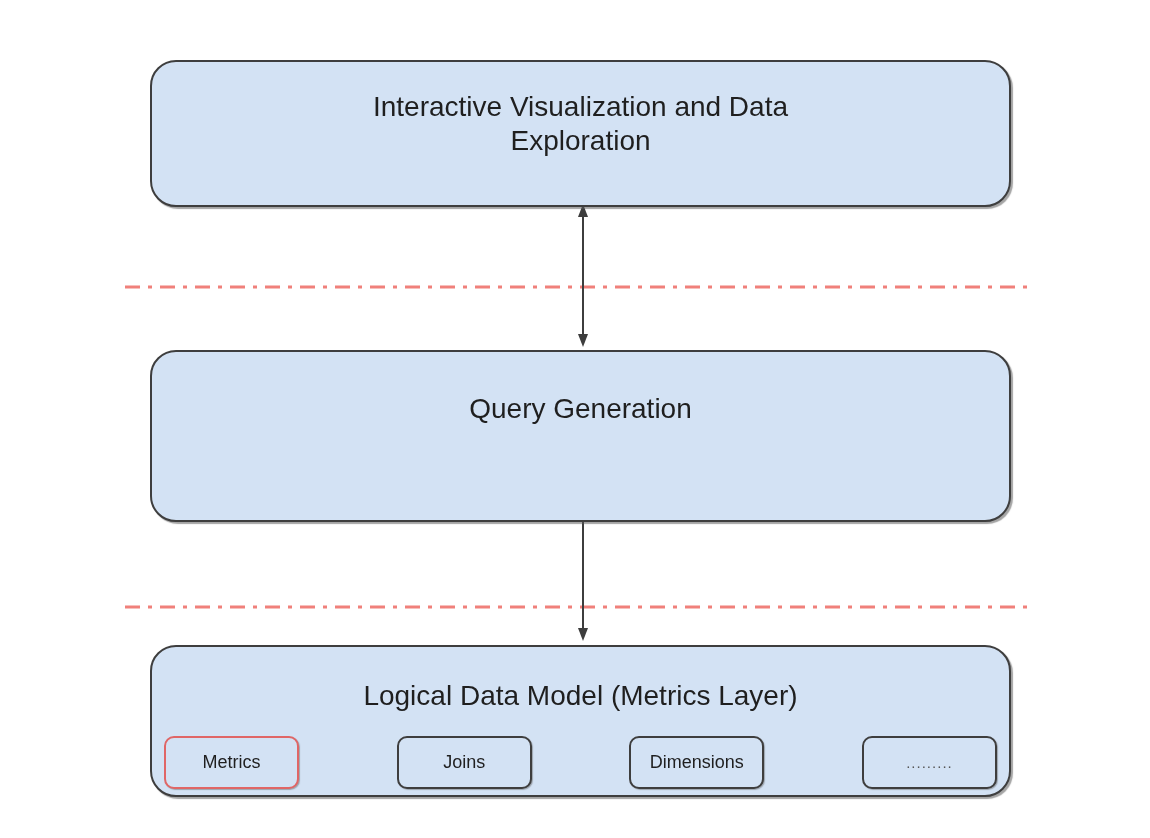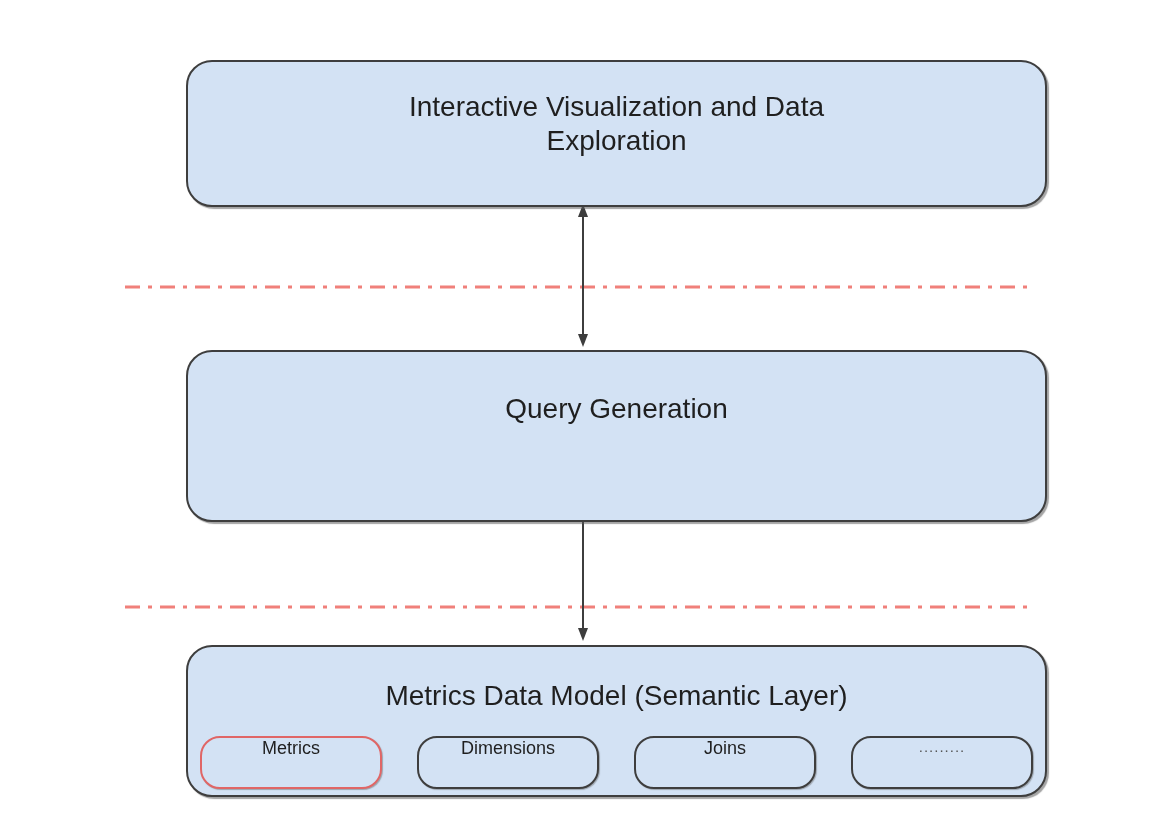--- a/index.html
+++ b/index.html
@@ -25,21 +25,20 @@
   .layer-box {
     position: absolute;
     left: 150px;
     width: 861px;
     background: var(--box-fill, #d3e2f4);
     border: 2px solid var(--box-border, #3e3e3e);
     border-radius: 26px;
     box-shadow: 2px 2px 1px rgba(90, 90, 90, 0.55);
     box-sizing: border-box;
     color: var(--box-text, #1f1f1f);
-    margin-left: 36px;
   }
   .box-top    { top: 60px;  height: 147px; }
   .box-middle { top: 350px; height: 172px; }
   .box-bottom { top: 645px; height: 152px; }
   .layer-title {
     text-align: center;
     font-size: 28px;
     line-height: 34px;
     color: var(--box-text, #1f1f1f);
   }
@@ -57,27 +56,28 @@
     position: absolute;
     left: 12px;
     right: 12px;
     bottom: 6px;
     height: 53px;
     display: flex;
     justify-content: space-between;
     align-items: stretch;
   }
   .chip {
-    width: 182px;
+    width: 135px;
     background: var(--box-fill, #d3e2f4);
     border: 2px solid var(--box-border, #3e3e3e);
-    border-radius: 20px;
+    border-radius: 10px;
     box-shadow: 1px 1px 1px rgba(90, 90, 90, 0.45);
     box-sizing: border-box;
     display: flex;
+    align-items: center;
     justify-content: center;
     font-size: 18px;
     color: var(--box-text, #1f1f1f);
   }
   .chip.highlighted {
     border-color: var(--metrics-border, #e06666);
   }
   .chip.dots {
     font-size: 15px;
     letter-spacing: 1px;
@@ -110,30 +110,30 @@
 
   <div class="layer-box box-top">
     <div class="layer-title">Interactive Visualization and Data Exploration</div>
   </div>
 
   <div class="layer-box box-middle">
     <div class="layer-title">Query Generation</div>
   </div>
 
   <div class="layer-box box-bottom">
-    <div class="layer-title">Metrics Data Model (Semantic Layer)</div>
+    <div class="layer-title">Logical Data Model (Metrics Layer)</div>
     <div class="chip-row">
       <div class="chip highlighted">
         <span>Metrics</span>
       </div>
       <div class="chip">
-        <span>Dimensions</span>
+        <span>Joins</span>
       </div>
       <div class="chip">
-        <span>Joins</span>
+        <span>Dimensions</span>
       </div>
       <div class="chip dots">
         <span>.........</span>
       </div>
     </div>
   </div>
 
 </div>
 
 </body></html>

